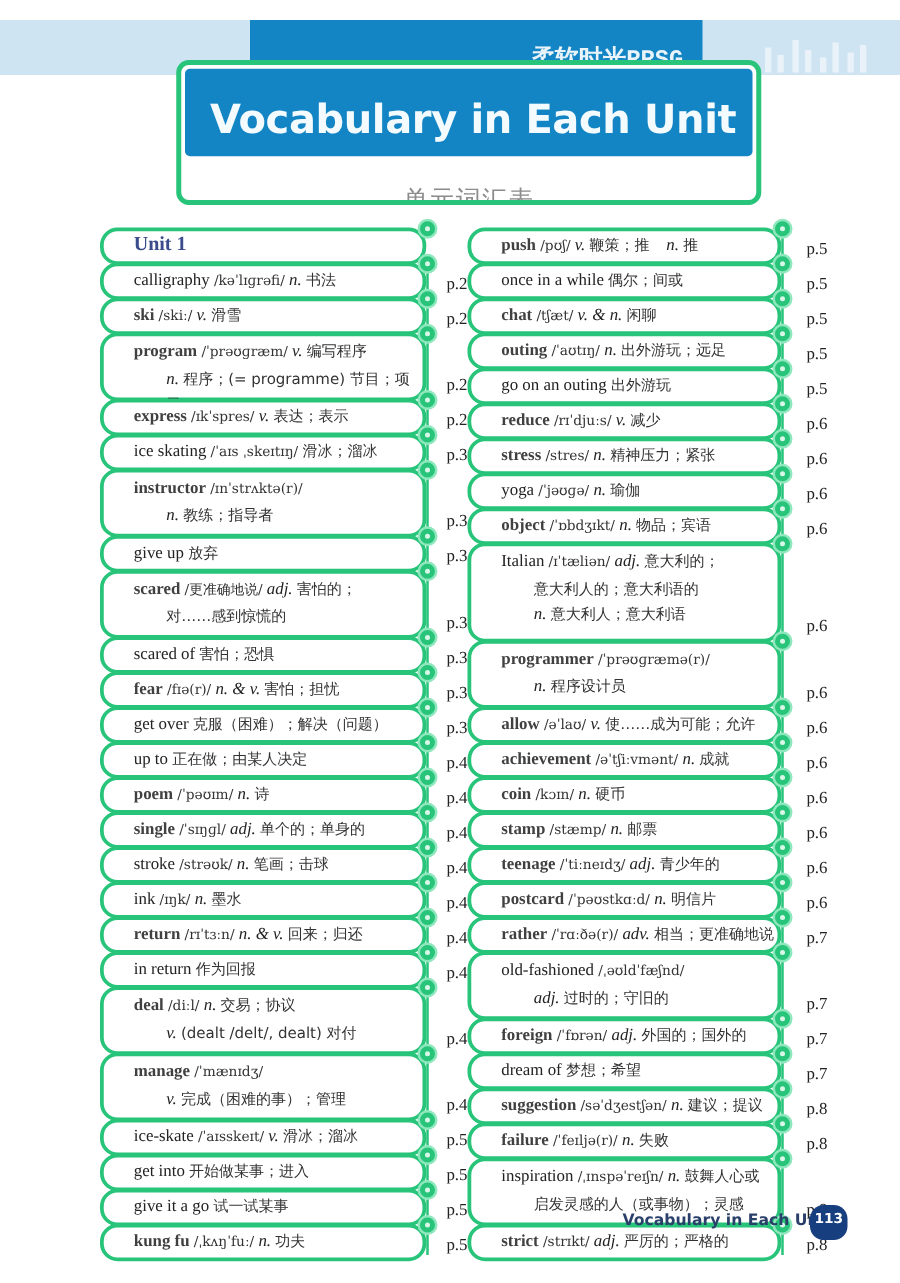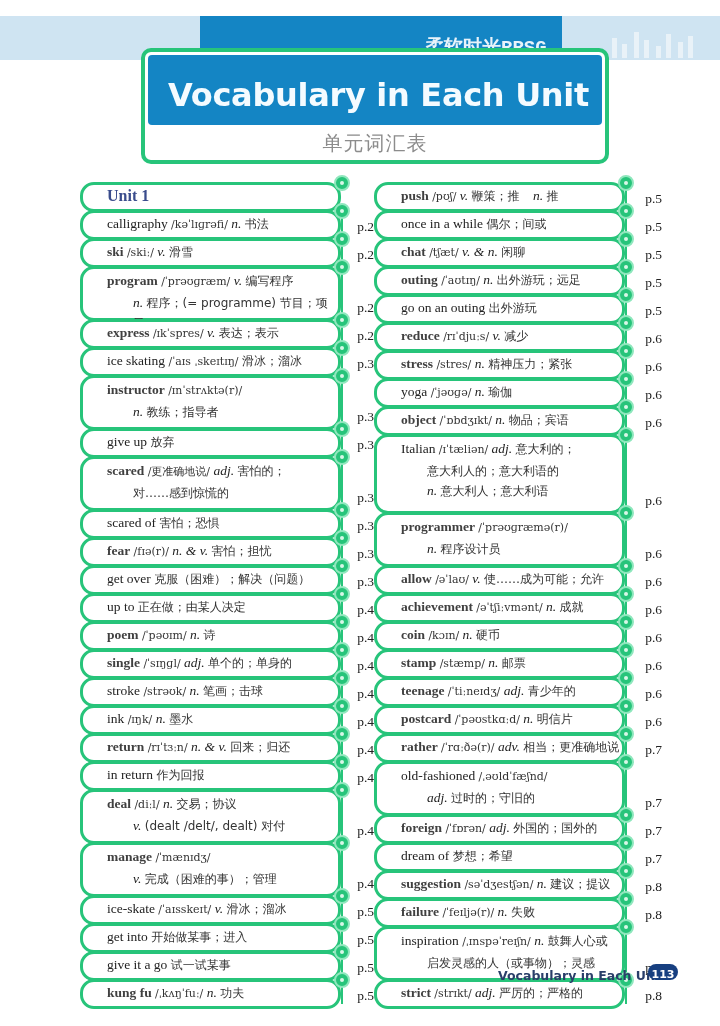--- a/index.html
+++ b/index.html
@@ -8,21 +8,21 @@
 
   .top-band { position: absolute; left: 0; top: 16px; width: 720px; height: 44px; background: #cfe4f2; }
   .top-dark { position: absolute; left: 200px; top: 16px; width: 362px; height: 40px; background: #1485c4; }
   .watermark { position: absolute; left: 425px; top: 34px; font-family: Liberation Mono, monospace; font-weight: bold; font-size: 19px; color: #e8f3fa; letter-spacing: 0px; }
   .bars { position: absolute; left: 608px; top: 24px; width: 100px; height: 34px; }
   .bars span { position: absolute; bottom: 0; width: 5px; background: #e9f2f8; }
 
   .title-box { position: absolute; left: 141px; top: 48px; width: 468px; height: 116px; border: 4px solid #27c47a; border-radius: 10px; background: #fff; overflow: hidden; }
   .title-blue { position: absolute; left: 3px; top: 3px; right: 3px; height: 70px; background: #1485c4; border-radius: 4px; }
   .title-main { position: absolute; right: 16px; top: 24px; font-family: "DejaVu Sans", sans-serif; font-weight: bold; font-size: 32px; color: #f4fbff; letter-spacing: -0.3px; }
-  .title-sub { position: absolute; left: 0; right: 0; top: 78px; text-align: center; font-family: "DejaVu Sans", sans-serif; font-size: 20px; color: #8c8c8c; letter-spacing: 1px; }
+  .title-sub { position: absolute; left: 0; right: 0; top: 94px; text-align: center; font-family: "DejaVu Sans", sans-serif; font-size: 20px; color: #8c8c8c; letter-spacing: 1px; }
 
   .col { position: absolute; top: 182px; }
   .col-left { left: 80px; width: 290px; }
   .col-right { left: 374px; width: 290px; }
 
   .row { position: relative; border: 3px solid #27c47a; border-radius: 14px; background: #fff; margin-bottom: 0px; }
   .row + .row { margin-top: -2px; }
   .row-inner { padding: 2px 0 6px 24px; font-size: 13.5px; line-height: 20.5px; }
   .row.single .row-inner { height: 24px; padding-top: 1px; }
   .row.double .row-inner { height: 49px; }
@@ -38,21 +38,21 @@
   .unit-title { font-weight: bold; color: #3a4c8c; font-size: 16px; }
 
   .page { position: absolute; right: -36px; bottom: 2px; font-size: 13.5px; color: #222; }
   .col-right .page { right: -40px; }
   .knob { position: absolute; top: -10px; right: -12px; width: 16px; height: 16px; border-radius: 50%; background: #27c47a; border: 2px solid #8fe7bd; }
   .knob::after { content: ""; position: absolute; left: 4px; top: 4px; width: 4px; height: 4px; border-radius: 50%; background: #d9f7e8; }
   .col-right .knob { right: -12px; }
   .stem { position: absolute; right: -5px; top: 4px; width: 2px; bottom: 2px; background: #27c47a; }
 
   .footer-text { position: absolute; left: 498px; top: 968px; font-family: "DejaVu Sans", sans-serif; font-size: 12.5px; color: #2a3f6a; font-weight: bold; }
-  .footer-badge { position: absolute; left: 648px; top: 964px; width: 30px; height: 16px; border-radius: 11px; background: #173f80; color: #fff; font-family: "DejaVu Sans", sans-serif; font-size: 11px; font-weight: bold; text-align: center; line-height: 22px; }
+  .footer-badge { position: absolute; left: 648px; top: 964px; width: 30px; height: 28px; border-radius: 11px; background: #173f80; color: #fff; font-family: "DejaVu Sans", sans-serif; font-size: 11px; font-weight: bold; text-align: center; line-height: 22px; }
 </style>
 </head>
 <body>
 
 <div class="top-band"></div>
 <div class="top-dark"></div>
 <div class="watermark">柔软时光RRSG</div>
 <div class="bars">
   <span style="left:4px;height:20px"></span>
     <span style="left:14px;height:14px"></span>

